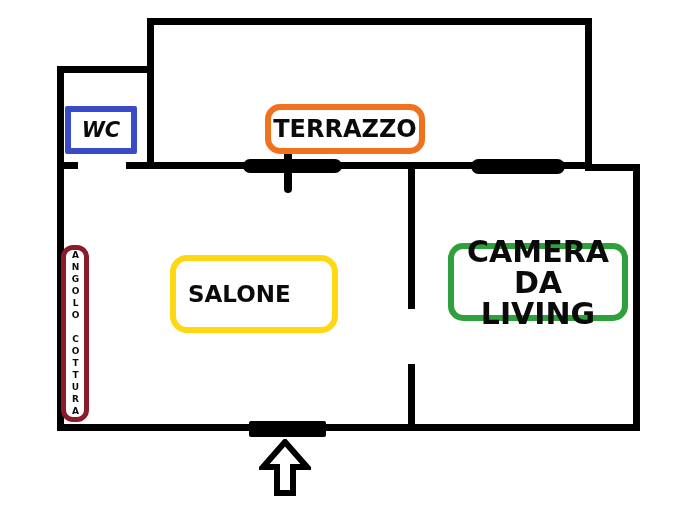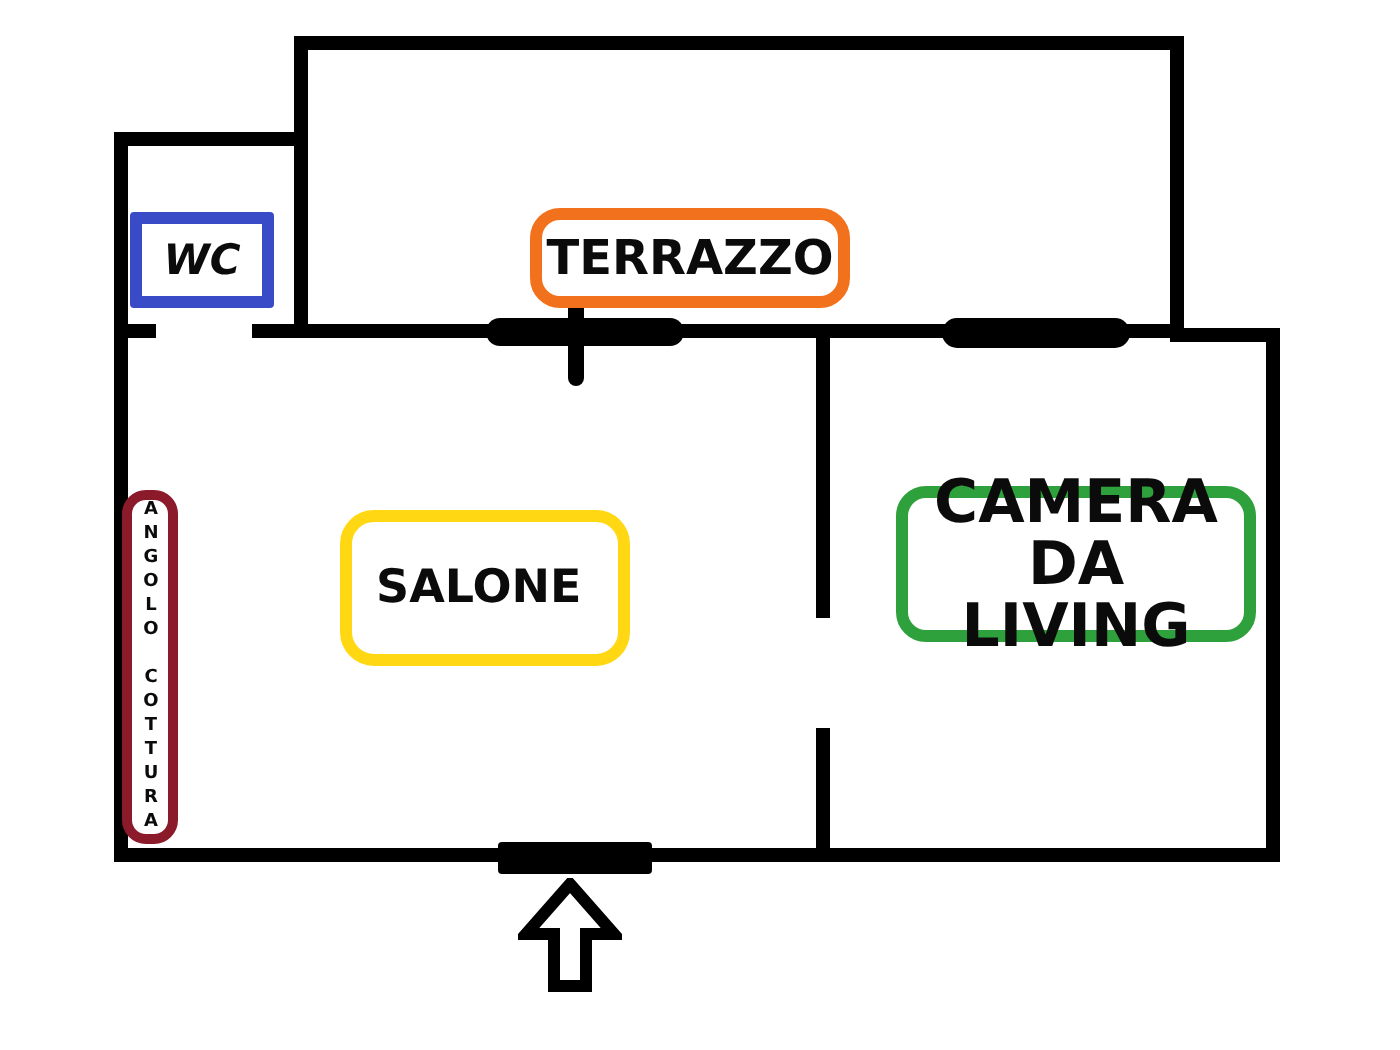--- a/index.html
+++ b/index.html
@@ -27,21 +27,21 @@
     left: 265px; top: 64px; width: 160px; height: 50px;
     border: 6px solid #f2711c; border-radius: 15px;
     font-size: 24px; text-align: center; letter-spacing: 0px; margin-top: 40px;
   }
   .label-wc {
     left: 65px; top: 106px; width: 72px; height: 48px;
     border: 6px solid #3a4bc8; border-radius: 2px;
     font-size: 21px; text-align: center; font-style: italic;
   }
   .label-salone {
-    left: 170px; top: 255px; width: 145px; height: 78px;
+    left: 170px; top: 255px; width: 168px; height: 78px;
     border: 6px solid #ffd813; border-radius: 17px;
     font-size: 23px; line-height: 31px; text-align: left;
   }
   .label-salone .line1 { padding-left: 12px; }
   .label-salone .line2 { padding-left: 36px; }
   .label-camera {
     left: 448px; top: 243px; width: 180px; height: 78px;
     border: 6px solid #2ea13c; border-radius: 15px;
     font-size: 30px; line-height: 31px; text-align: center;
   }

